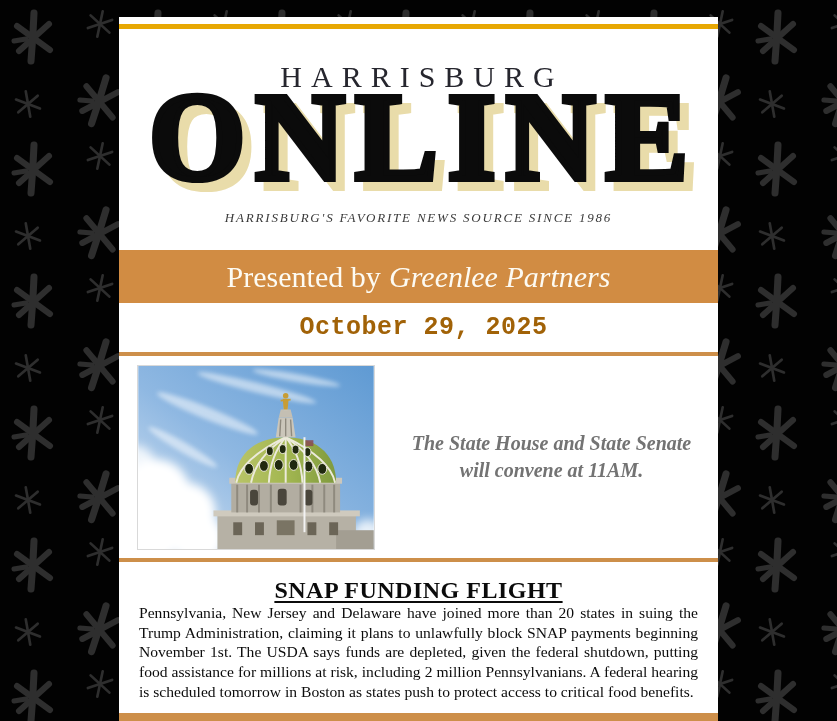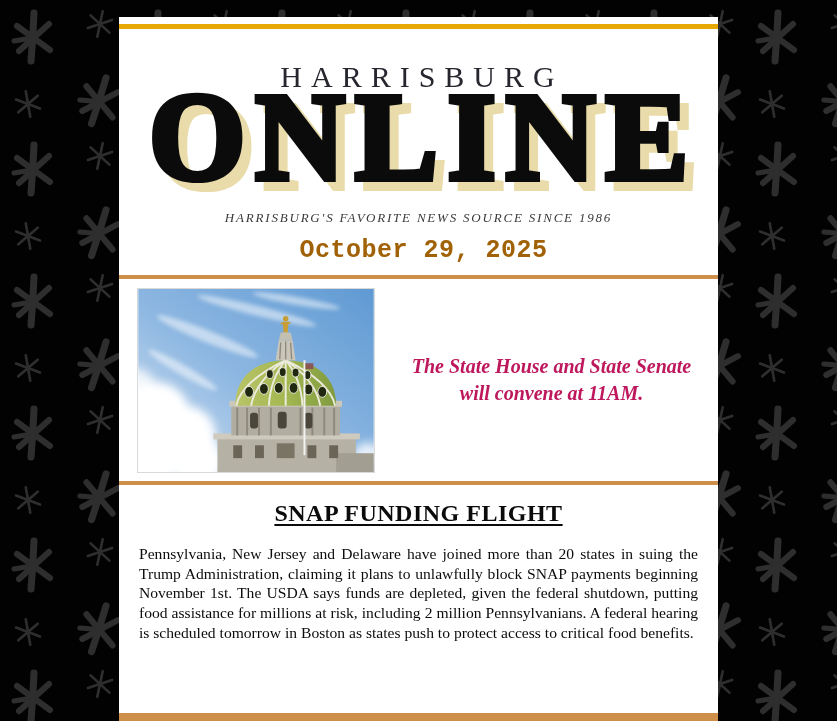--- a/index.html
+++ b/index.html
@@ -45,30 +45,30 @@
     height:49px;display:flex;align-items:center;justify-content:center;
     font-family:"Liberation Mono",monospace;font-weight:bold;
     font-size:25px;color:#a16207;letter-spacing:0.5px;padding-left:10px;
   }
   .divider{height:4px;background:#cd8f4a;}
   .feature{height:202px;display:flex;align-items:center;padding-left:18px;}
   .photo{width:238px;height:185px;flex:0 0 auto;}
   .photo svg{display:block;border:1px solid #d9d9d9;box-sizing:border-box;}
   .caption{
     flex:1;text-align:center;font-weight:bold;font-style:italic;
-    font-size:20px;line-height:1.35;color:#be185d;
+    font-size:20px;line-height:1.35;color:#737373;
     padding:0 14px 0 24px;max-width:310px;margin:12px auto;
   }
   .headline{
     margin:15px 0 0 0;text-align:center;font-size:24px;line-height:26px;
     font-weight:bold;color:#0b0b0b;letter-spacing:0.5px;
     text-decoration:underline;text-decoration-thickness:2px;text-underline-offset:3px;
   }
   .body-text{
-    margin:18px 20px 0 20px;text-align:justify;
+    margin:0 20px 0 20px;text-align:justify;
     font-size:15.6px;line-height:19.7px;color:#0c0c0c;
   }
   .bottom-bar{position:absolute;left:0;right:0;bottom:0;height:8px;background:#cd8f4a;}
 </style>
 </head>
 <body>
 
 <svg class="bg" width="837" height="721" xmlns="http://www.w3.org/2000/svg" xmlns:xlink="http://www.w3.org/1999/xlink">
   <defs>
     <g id="star-big" stroke="#2e2e2e" stroke-linecap="round" fill="none">
@@ -99,20 +99,24 @@
 
   <header>
     <div class="kicker">HARRISBURG</div>
     <div class="online-wrap">
       <span class="online online-shadow">ONLINE</span>
       <span class="online online-face">ONLINE</span>
     </div>
     <div class="tagline">HARRISBURG'S FAVORITE NEWS SOURCE SINCE 1986</div>
   </header>
 
+  <div class="banner">
+    <span class="banner-prefix">Presented by</span>
+    <span class="banner-sponsor">Greenlee Partners</span>
+  </div>
 
   <div class="dateline">October 29, 2025</div>
 
   <div class="divider"></div>
 
   <div class="feature">
     <div class="photo">
       <svg viewBox="0 0 238 185" width="238" height="185" xmlns="http://www.w3.org/2000/svg">
         <defs>
           <linearGradient id="sky" x1="1" y1="0" x2="0" y2="1">

